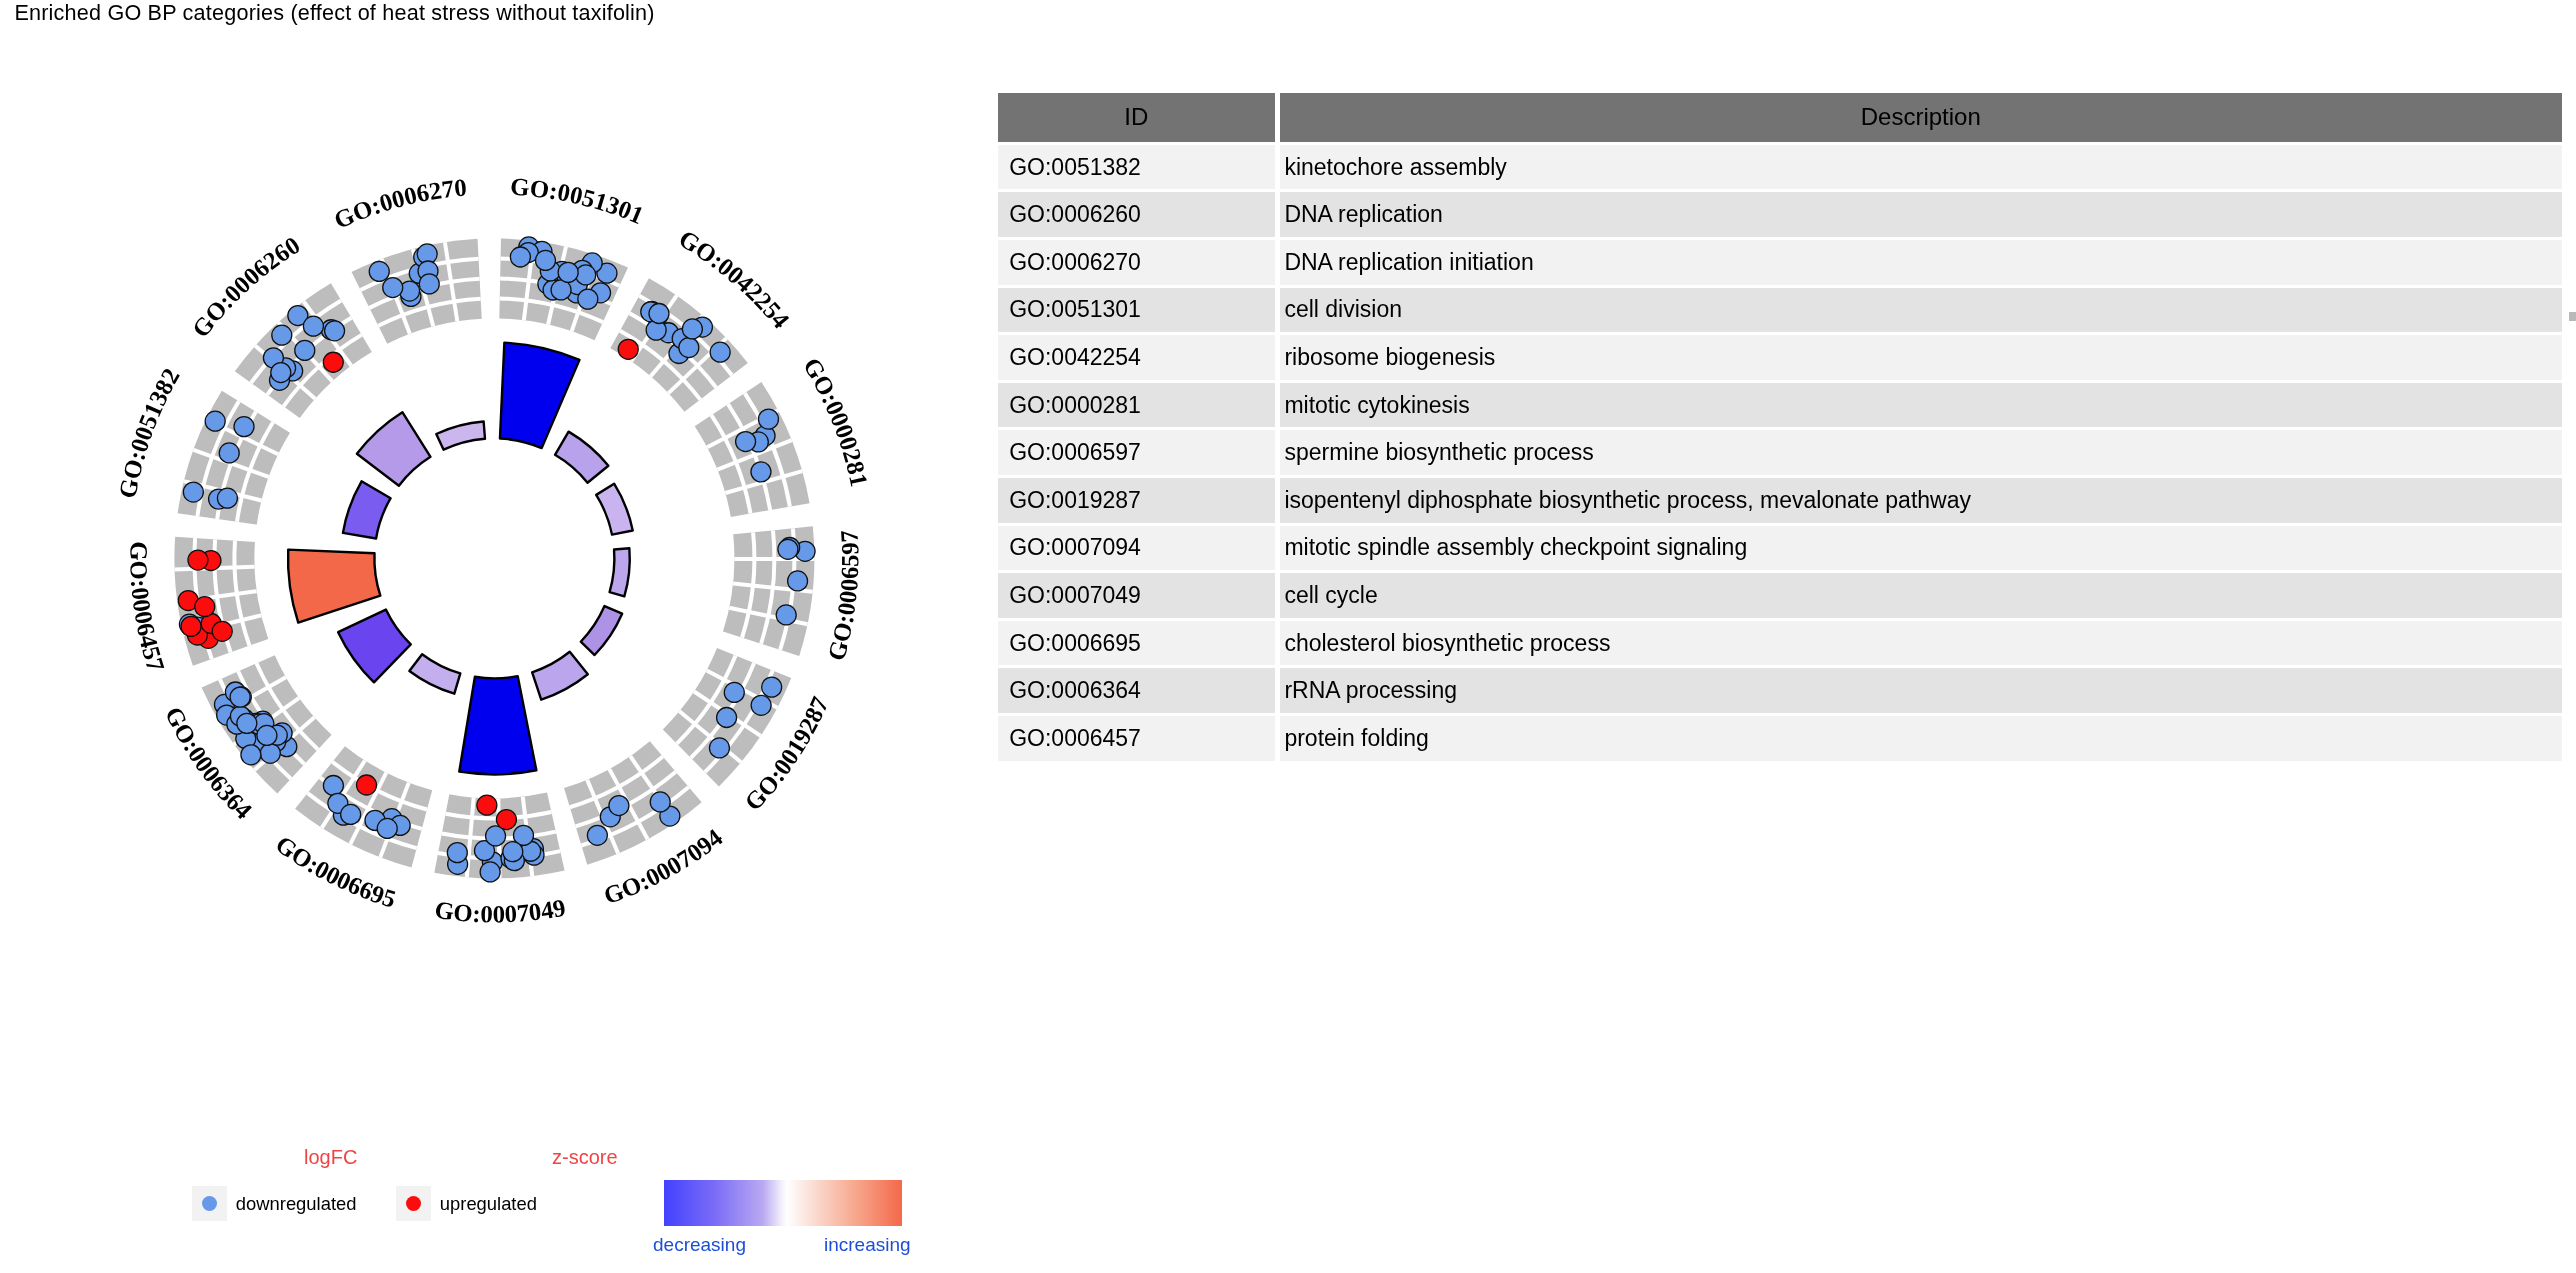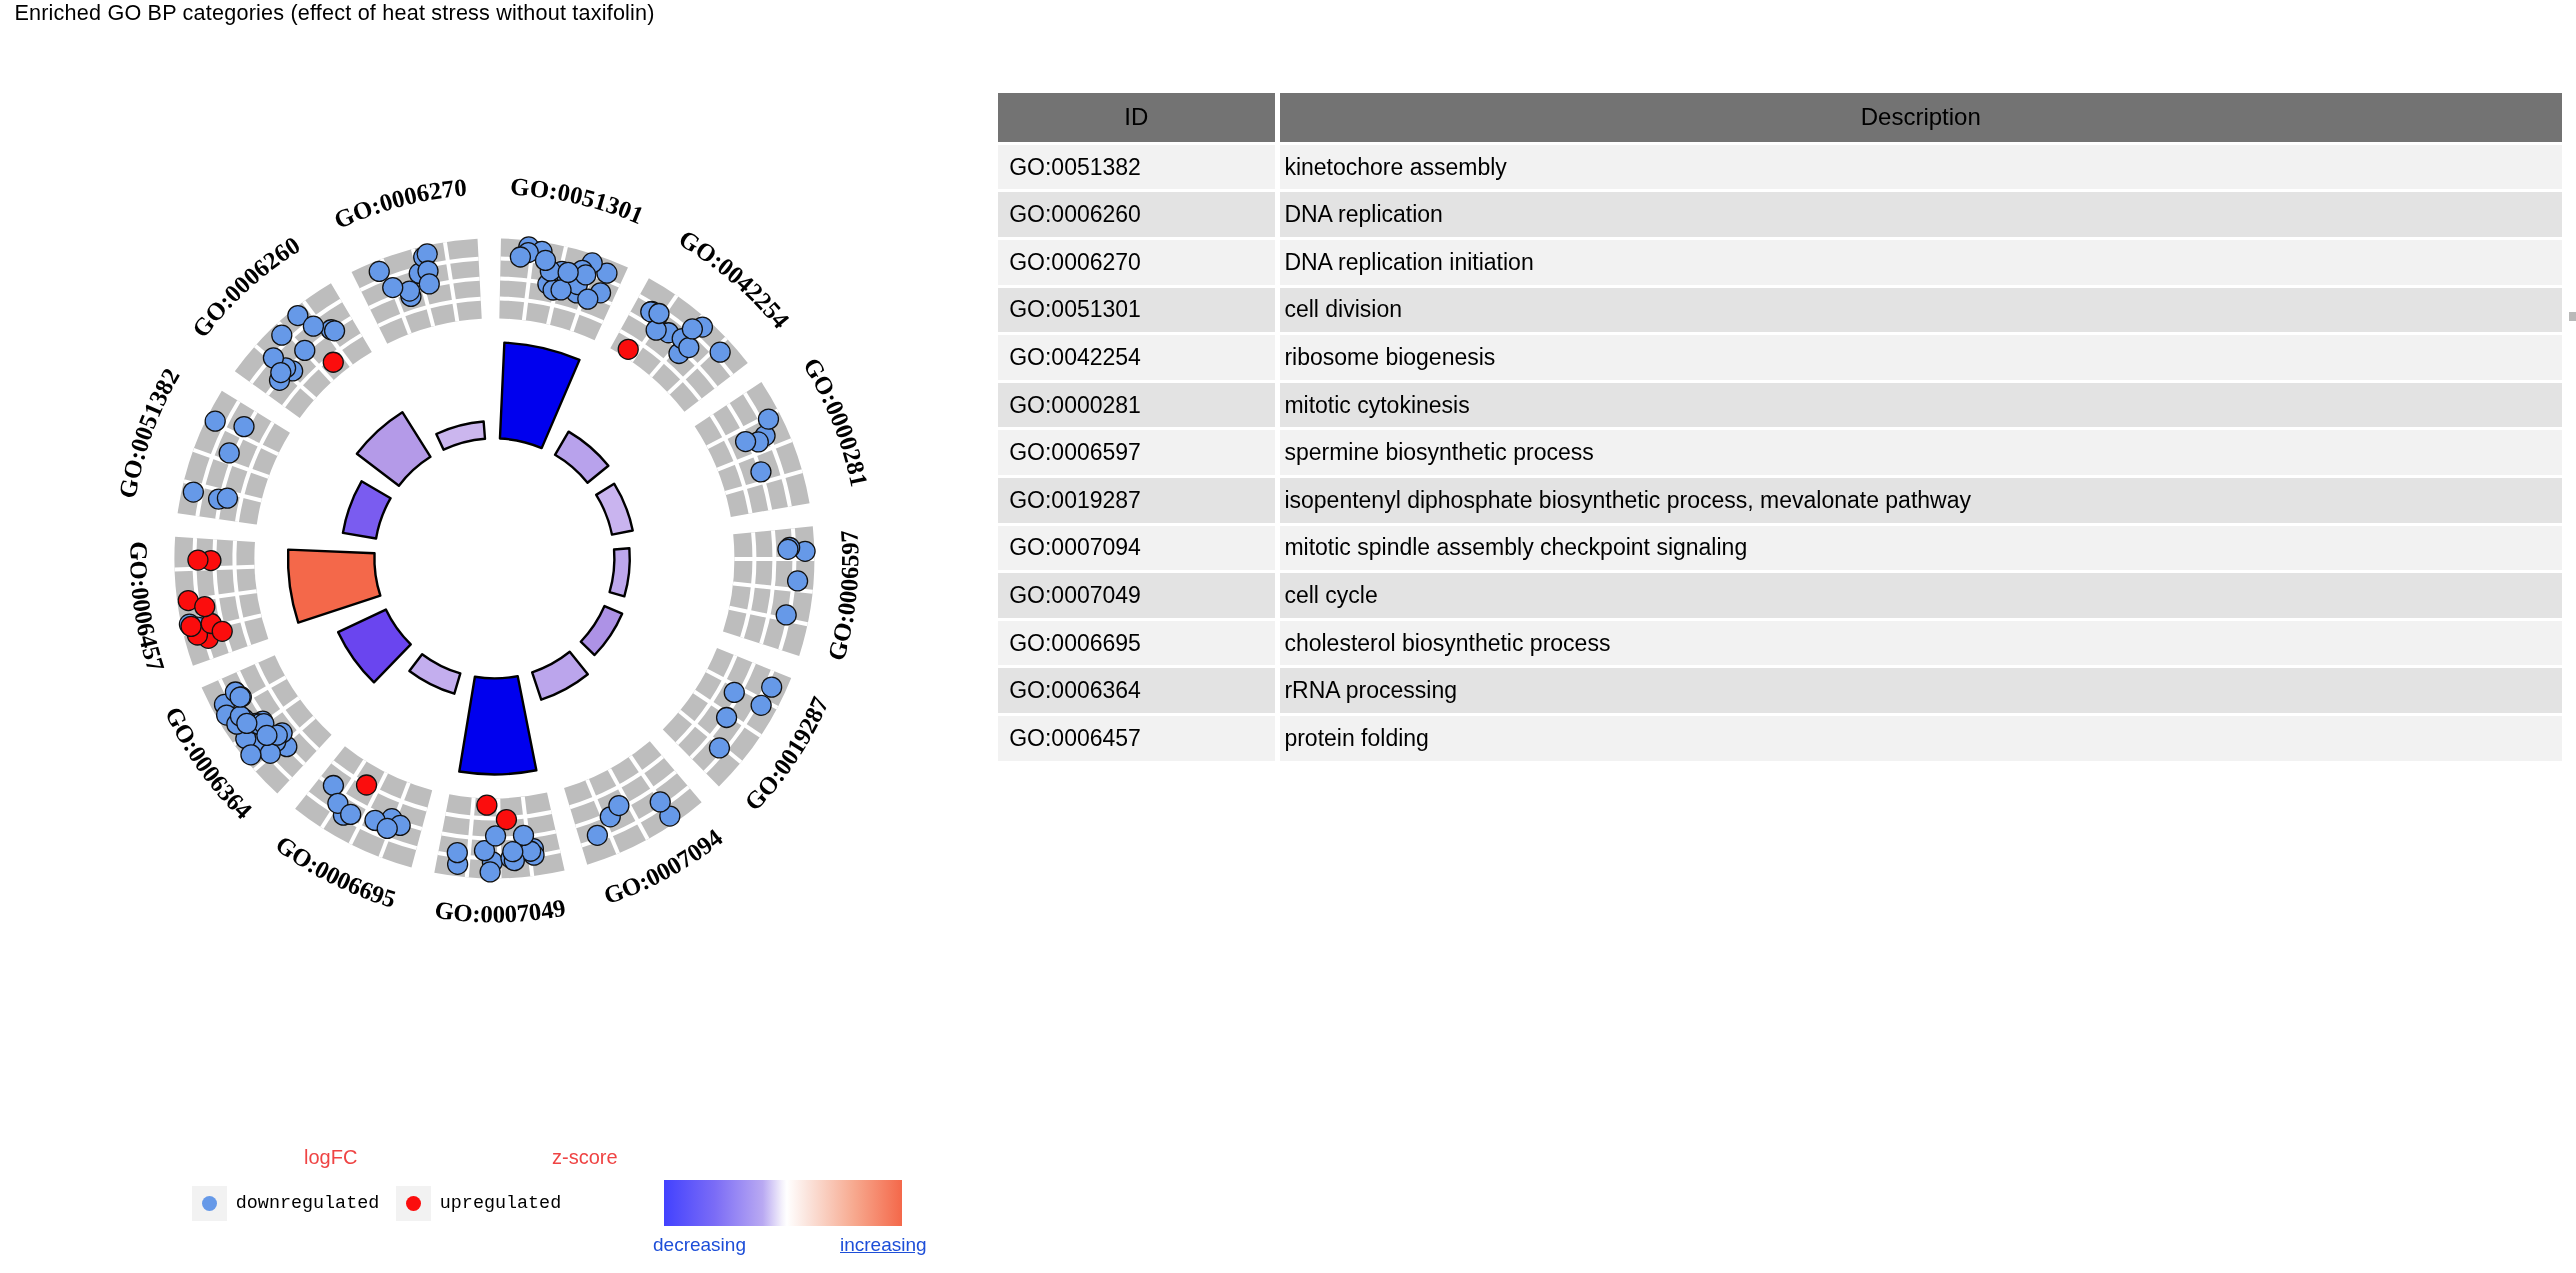--- a/index.html
+++ b/index.html
@@ -16,30 +16,30 @@
 
   
   #legend-area{position:absolute;left:192px;top:1140px;width:784px;height:132px;}
   .legend-title{position:absolute;font-size:20px;color:#ef4444;white-space:nowrap;}
   #logfc-title{left:112px;top:6.4px;}
   #zscore-title{left:360px;top:6.4px;}
   .legend-key{position:absolute;display:flex;align-items:center;gap:8.8px;}
   .key-swatch{width:35px;height:35px;background:#f2f2f2;display:flex;
               align-items:center;justify-content:center;}
   .key-dot{width:15px;height:15px;border-radius:50%;}
-  .key-label{font-size:18.4px;color:#000;white-space:nowrap;font-family:Liberation Mono, monospace;}
+  .key-label{font-size:18.4px;color:#000;white-space:nowrap;}
   #legend-down{left:0px;top:46px;}
   #legend-up{left:204px;top:46px;}
   #zscore-bar{position:absolute;left:470px;top:40px;width:240px;height:46px;
       background:linear-gradient(to right,#4040ff 0%,#7b6cf6 22%,#b9a9f2 42%,
                  #f4f1fb 50%,#ffffff 52%,#fbe6df 60%,#f7a98f 80%,#f4684a 100%);}
   #zscore-tick{position:absolute;left:470px;top:40px;width:2.4px;height:46px;background:#ffffff;}
   .zscore-end{position:absolute;top:94px;font-size:19px;color:#1d4ed8;white-space:nowrap;}
   #zs-dec{left:461px;}
-  #zs-inc{left:648px;text-decoration:underline;}
+  #zs-inc{left:632px;}
 
   
   #go-table-wrap{position:absolute;left:998px;top:90px;width:1564px;}
   table.go-table{border-collapse:separate;border-spacing:0 3.2px;width:1564px;
                  table-layout:fixed;}
   table.go-table th{background:#737373;font-weight:normal;font-size:24px;
         padding:10.4px 4.8px;text-align:center;color:#000;}
   table.go-table th.th-id{width:267px;}
   table.go-table td{font-size:23px;padding:8.8px 4.8px;color:#000;}
   table.go-table td.cell-id{text-align:left;padding-left:11.2px;width:267px;}

